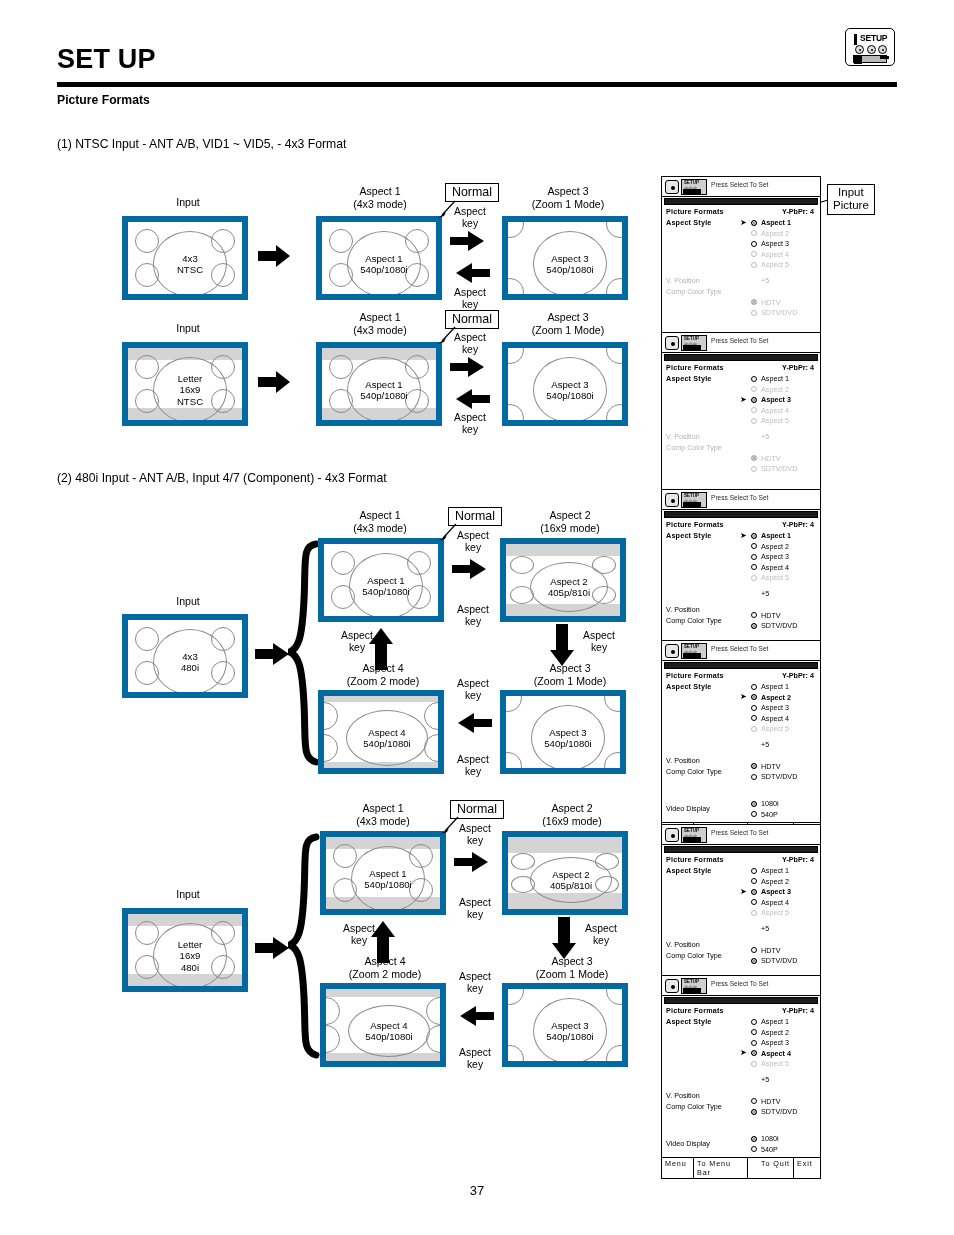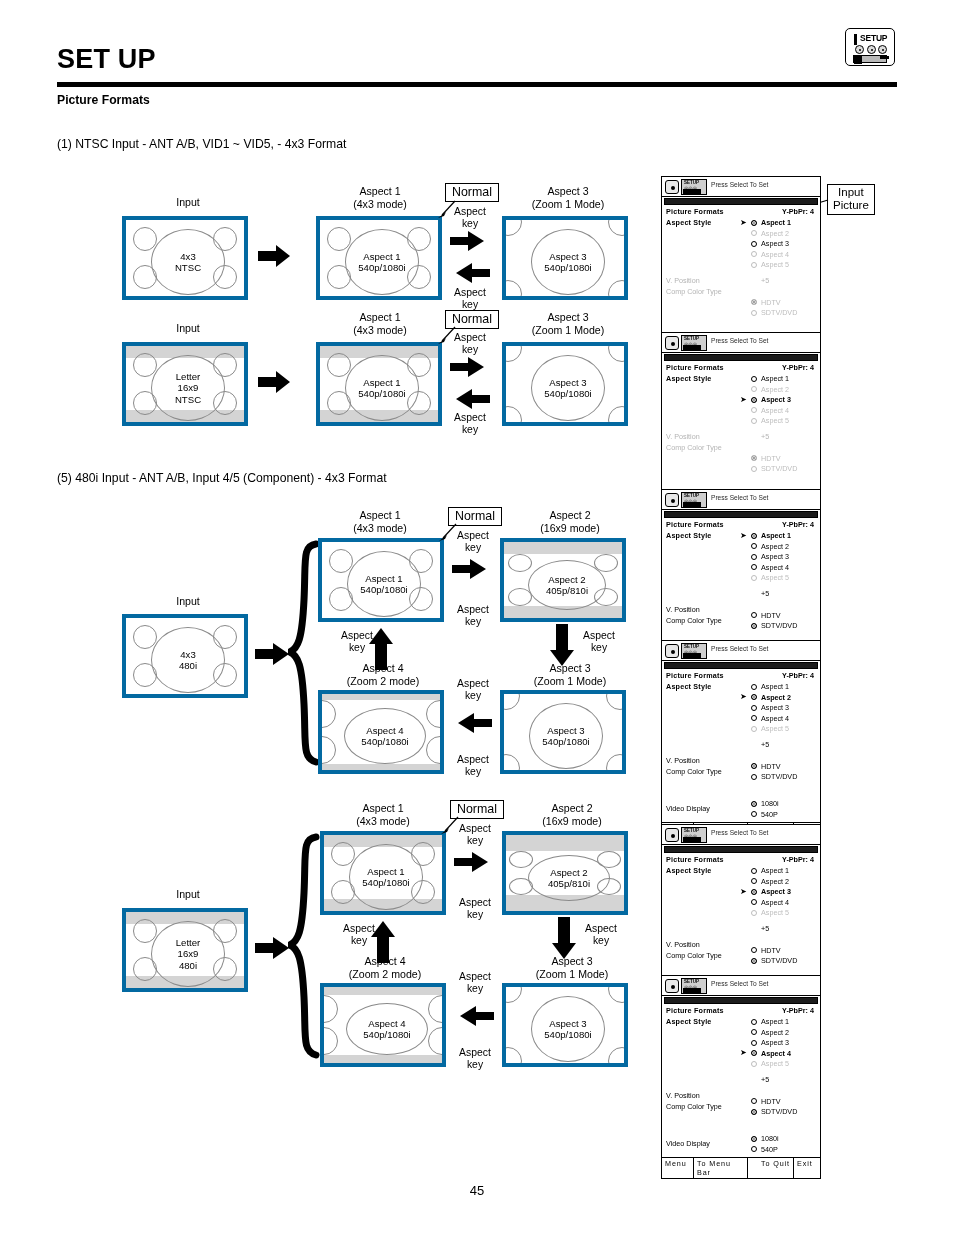--- a/index.html
+++ b/index.html
@@ -63,21 +63,21 @@
   .num-head-1 { position:absolute; left:57px; top:137px; font-size:12.2px; }
   .num-head-2 { position:absolute; left:57px; top:471px; font-size:12.2px; }
 
   .page-num {
     position:absolute; left:0; top:1183px; width:954px; text-align:center;
     font-size:13px;
   }
 
   
   .tv {
-    position:absolute; border:4px solid #0369a1; background:#fff; overflow:hidden;
+    position:absolute; border:6px solid #0369a1; background:#fff; overflow:hidden;
   }
   .tv .band-top, .tv .band-bottom {
     position:absolute; left:0; width:100%; background:#d4d4d4;
   }
   .tv .band-top { top:0; }
   .tv .band-bottom { bottom:0; }
   .tv .corner {
     position:absolute; border:1px solid #8a8a8a; border-radius:50%; background:transparent;
   }
   .tv .bigcircle {
@@ -185,23 +185,23 @@
     </div>
     <div class="tray"></div>
     <div class="plug"></div>
   </div>
 
   <h1 class="page-title">SET UP</h1>
   <div class="title-rule"></div>
 
   <div class="sec-head">Picture Formats</div>
   <div class="num-head-1">(1)  NTSC Input - ANT A/B, VID1 ~ VID5, - 4x3 Format</div>
-  <div class="num-head-2">(5)  480i Input - ANT A/B, Input 4/5 (Component) - 4x3 Format</div>
-
-  <div class="page-num">45</div>
+  <div class="num-head-2">(2)  480i Input - ANT A/B, Input 4/7 (Component) - 4x3 Format</div>
+
+  <div class="page-num">37</div>
 
   <div class="cap" style="left:148px; top:196px; width:80px;">Input</div>
   <div class="tv" style="left:122px; top:216px; width:126px; height:84px;">
     <div class="corner" style="left:7px; top:7px; width:24px; height:24px;"></div>
     <div class="corner" style="right:7px; top:7px; width:24px; height:24px;"></div>
     <div class="corner" style="left:7px; bottom:7px; width:24px; height:24px;"></div>
     <div class="corner" style="right:7px; bottom:7px; width:24px; height:24px;"></div>
     <div class="bigcircle" style="left:25px; top:9px; width:74px; height:66px;">
       <div>
           <span>4x3</span>

